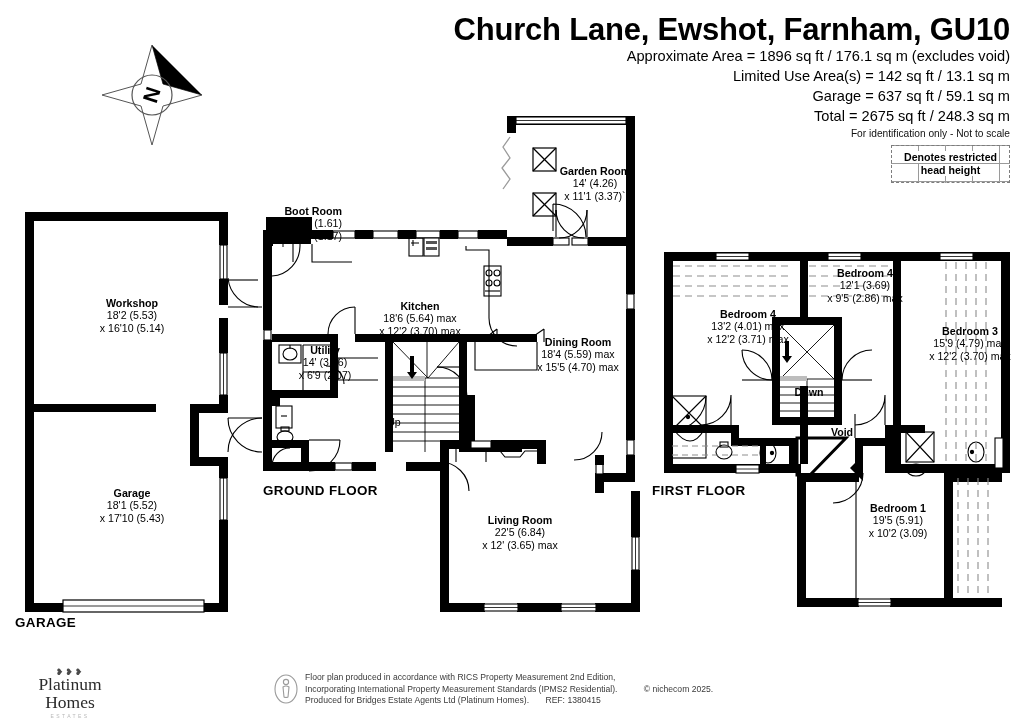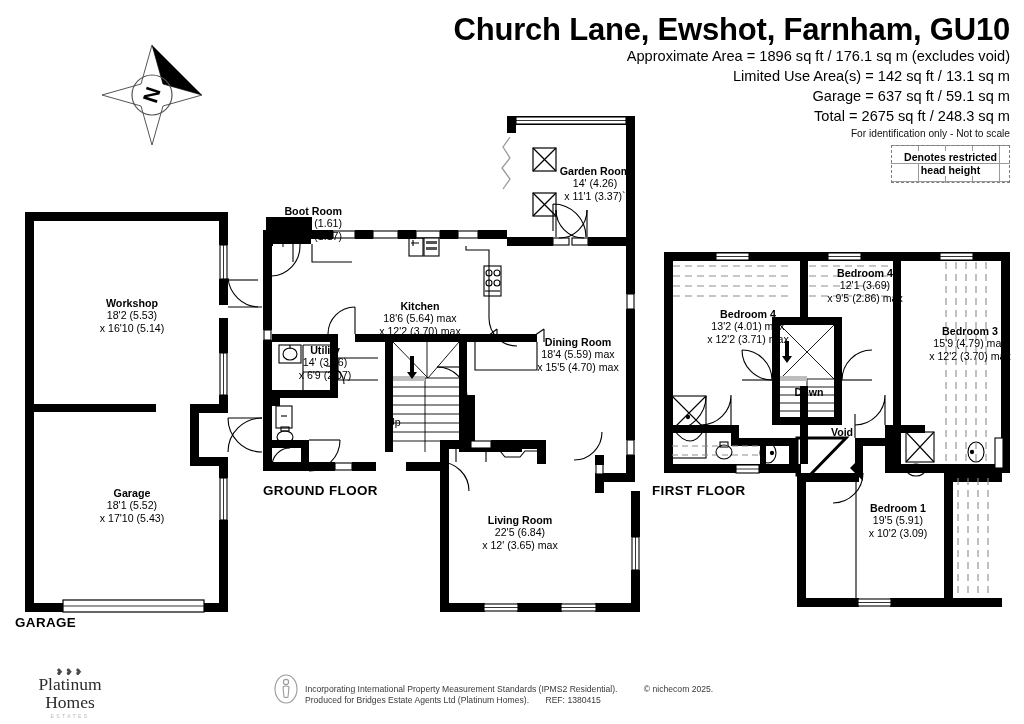--- a/index.html
+++ b/index.html
@@ -579,18 +579,18 @@
 <div class="rm" style="left:787px;top:386px;width:44px;font-weight:bold;">Down</div>
 
 <div class="ov" id="logo">
   <div class="bird">❥❥❥</div>
   <div class="ln">Platinum</div>
   <div class="ln">Homes</div>
   <div class="sub">ESTATES</div>
 </div>
 
 <div class="ov" id="foot">
-  <br>
+  <span>Floor plan produced in accordance with RICS Property Measurement 2nd Edition,</span><br>
   <span>Incorporating International Property Measurement Standards (IPMS2 Residential).</span>
   <span style="margin-left:24px;">© nichecom 2025.</span><br>
   <span>Produced for Bridges Estate Agents Ltd (Platinum Homes).</span>
   <span style="margin-left:14px;">REF: 1380415</span>
 </div>
 
 </body></html>

